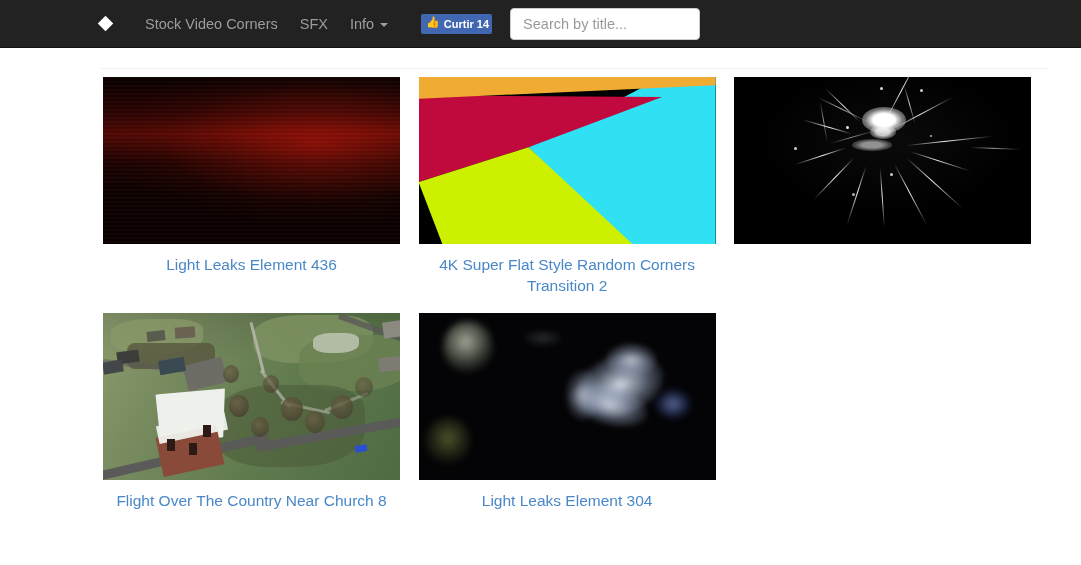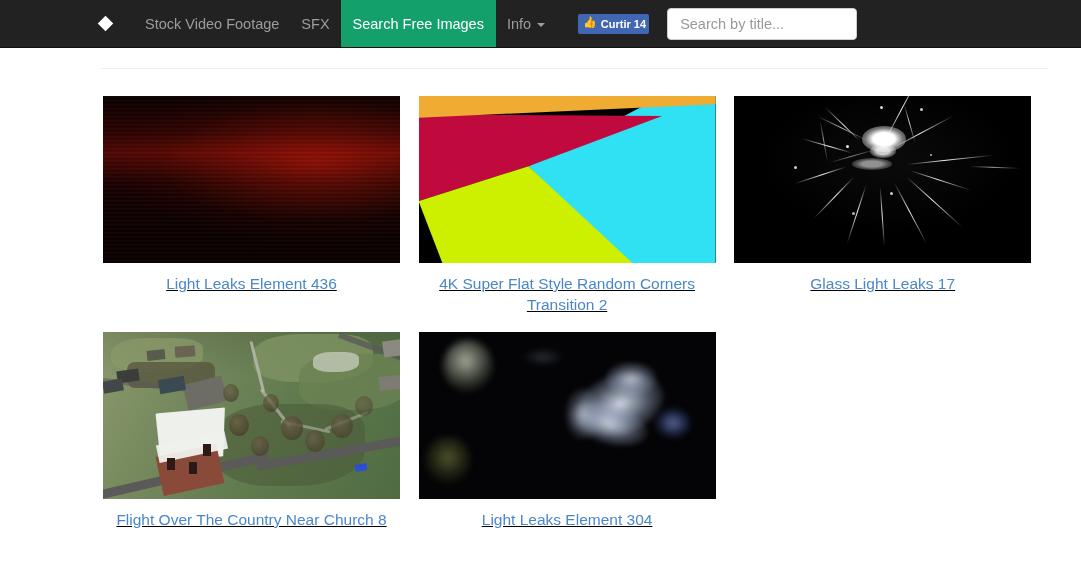--- a/index.html
+++ b/index.html
@@ -140,25 +140,24 @@
     position: absolute;
     left: 101px;
     top: 20px;
     width: 947px;
     height: 1px;
     background: #eeeeee;
   }
   .grid {
     position: absolute;
     left: 101px;
-    top: 48px;
+    top: 29px;
     width: 947px;
     display: flex;
     flex-wrap: wrap;
-    text-decoration: underline;
   }
   .cell {
     width: 315.6px;
     box-sizing: border-box;
     padding: 0 2px;
     margin-bottom: 17px;
   }
   .thumb {
     width: 297px;
     height: 167px;
@@ -293,27 +292,24 @@
 
 <div class="navbar">
   <div class="nav-inner">
 
     <div class="brand">
       <span class="brand-diamond"></span>
     </div>
 
     <div class="nav-links">
       <a class="nav-link">
-        <span>Stock Video Footage</span>
+        <span>Stock Video Corners</span>
       </a>
       <a class="nav-link">
         <span>SFX</span>
-      </a>
-      <a class="nav-link active">
-        <span>Search Free Images</span>
       </a>
       <a class="nav-link">
         <span>Info</span>
         <span class="caret"></span>
       </a>
     </div>
 
     <div class="fb-wrap">
       <div class="fb-like">
         <span class="fb-thumb">👍</span>
@@ -374,21 +370,20 @@
         <span class="crack" style="left:170px;top:8px;width:40px;transform:rotate(74deg);opacity:.85"></span>
 
         <span class="spark" style="left:112px;top:49px;width:3px;height:3px;opacity:.9"></span>
         <span class="spark" style="left:60px;top:70px;width:3px;height:3px;opacity:.8"></span>
         <span class="spark" style="left:146px;top:10px;width:3px;height:3px;opacity:.85"></span>
         <span class="spark" style="left:186px;top:12px;width:3px;height:3px;opacity:.8"></span>
         <span class="spark" style="left:156px;top:96px;width:3px;height:3px;opacity:.8"></span>
         <span class="spark" style="left:118px;top:116px;width:3px;height:3px;opacity:.7"></span>
         <span class="spark" style="left:196px;top:58px;width:2px;height:2px;opacity:.7"></span>
       </a>
-      <a class="caption">Glass Light Leaks 17</a>
     </div>
 
     <div class="cell">
       <a class="thumb art-aerial">
         <span class="field" style="left:150px;top:2px;width:120px;height:48px;background:#7e9262;opacity:.85"></span>
         <span class="field" style="left:196px;top:22px;width:110px;height:56px;background:#6c8252;opacity:.8"></span>
         <span class="field" style="left:8px;top:6px;width:92px;height:34px;background:#8a9a6a;opacity:.7"></span>
         <span class="field" style="left:24px;top:30px;width:88px;height:26px;background:#55533c;opacity:.75;border-radius:8px"></span>
         <span class="field" style="left:112px;top:72px;width:150px;height:82px;background:#4b5a39;opacity:.55"></span>
         <span class="field" style="left:210px;top:20px;width:46px;height:20px;background:#c9cdbe;opacity:.75"></span>

